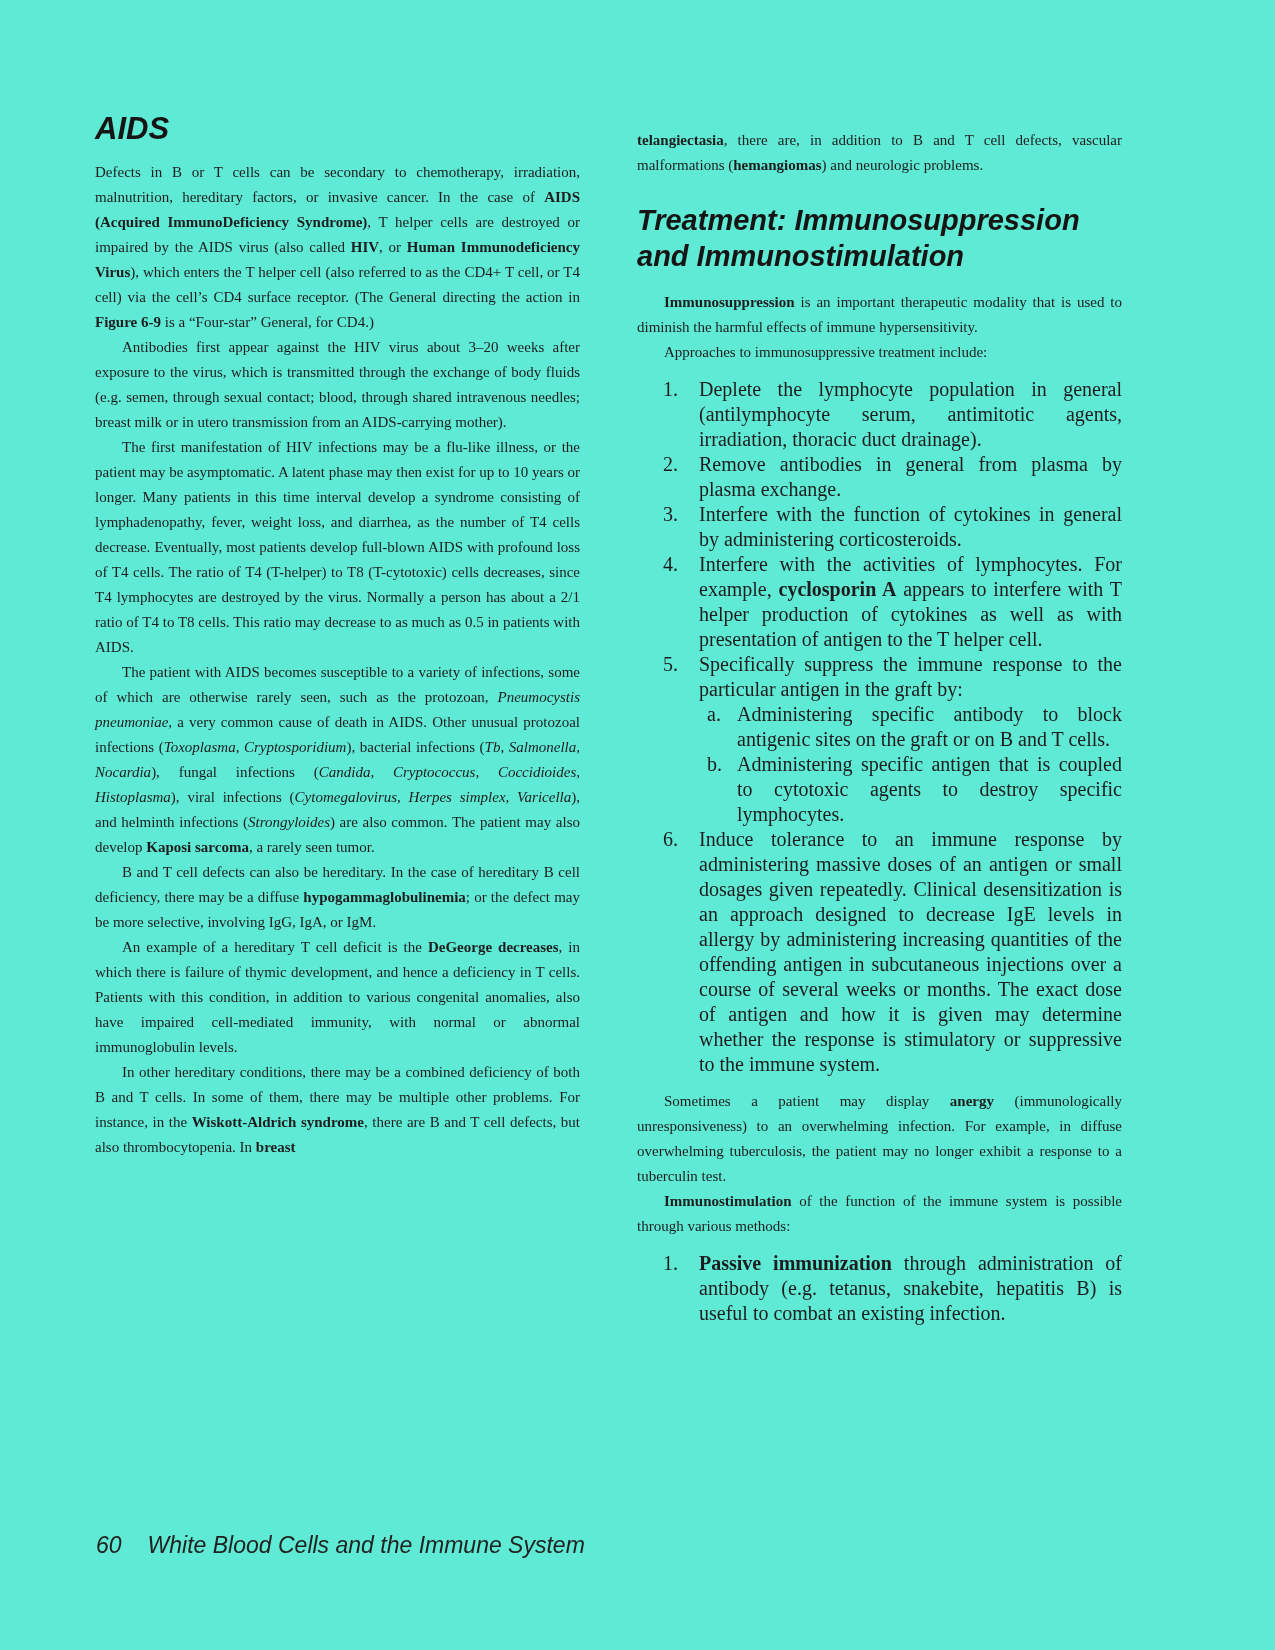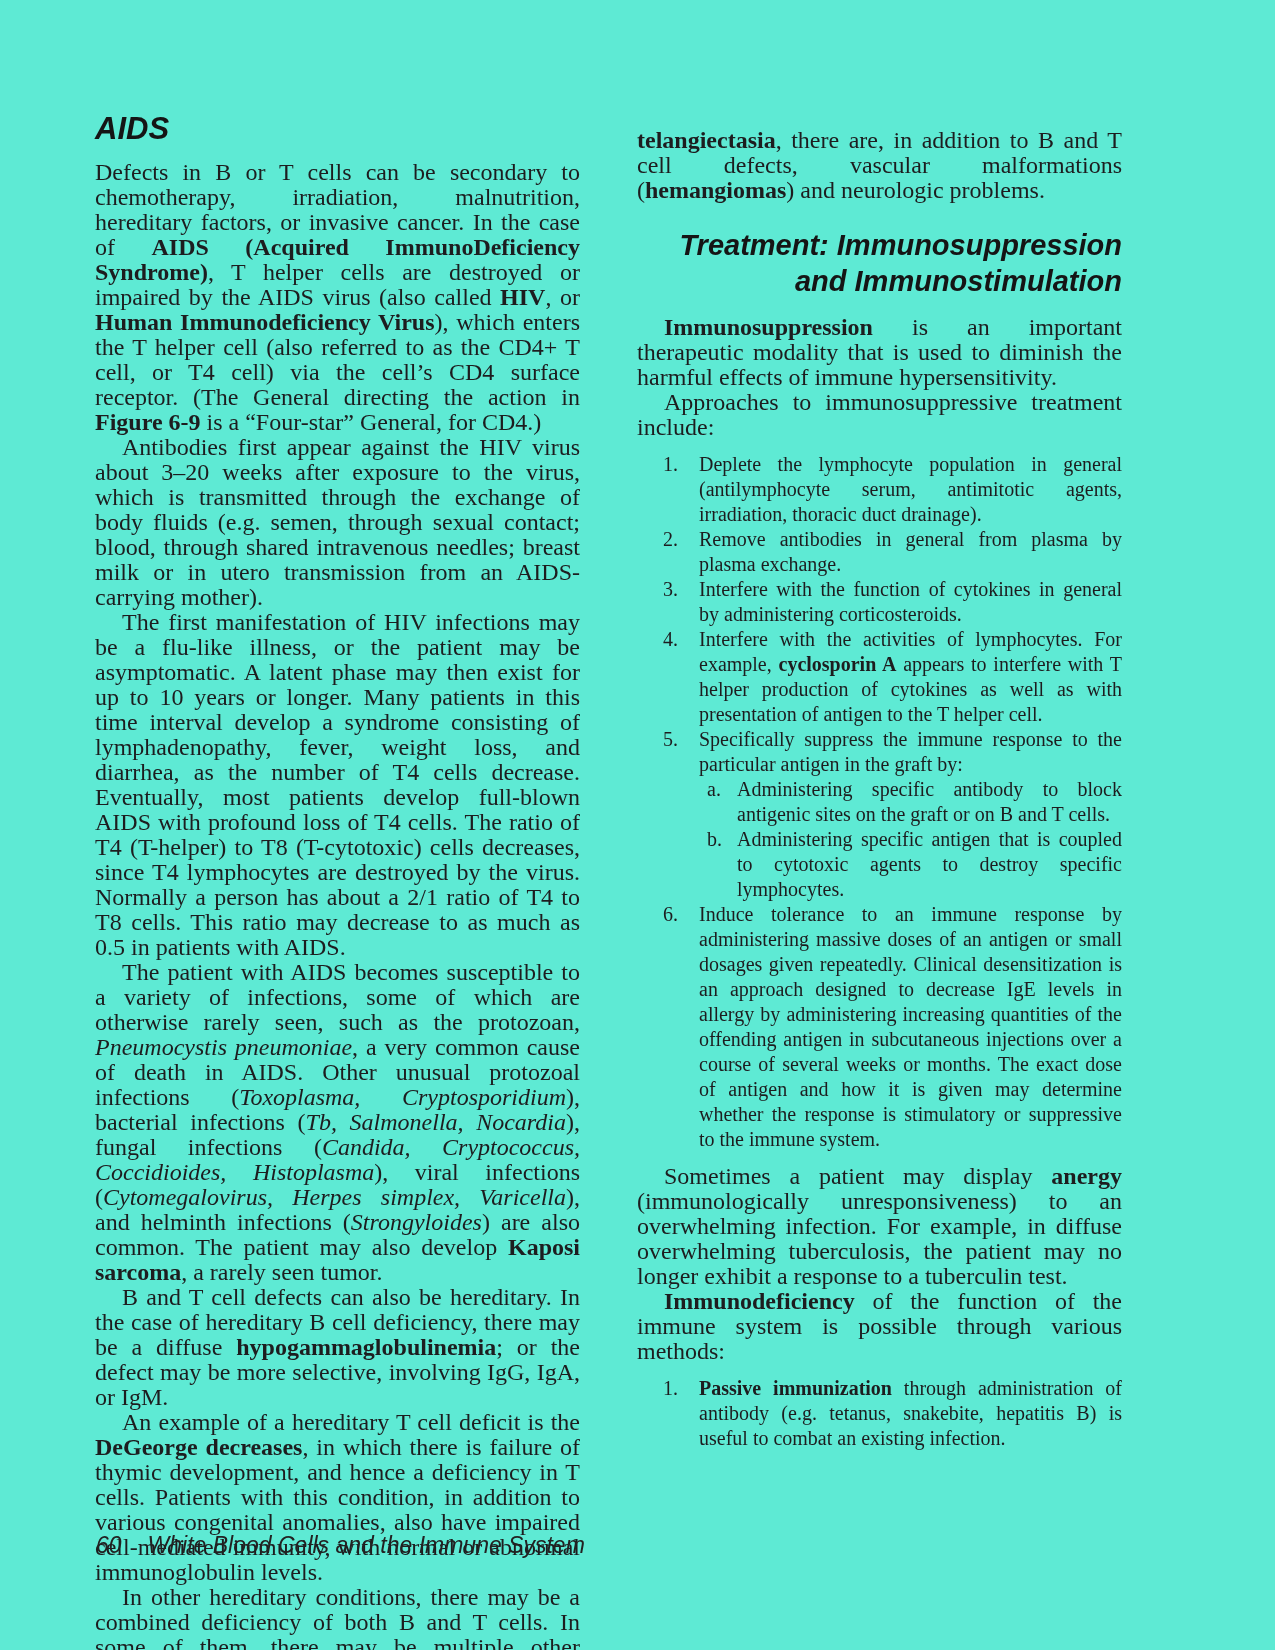--- a/index.html
+++ b/index.html
@@ -24,25 +24,25 @@
   .col-right { padding-top: 16px; }
 
   .sec-h {
     font-family: "Liberation Sans", sans-serif;
     font-style: italic;
     font-weight: bold;
     color: #151515;
     margin: 0 0 12px 0;
   }
   .col-left .sec-h { font-size: 31px; line-height: 34px; margin-bottom: 14px; }
-  .col-right .sec-h { font-size: 29px; line-height: 36px; margin: 24px 0 16px 0; text-align: right; }
+  .col-right .sec-h { font-size: 29px; line-height: 36px; margin: 24px 0 16px 0; }
 
   .para {
     margin: 0;
-    font-size: 24px;
+    font-size: 15px;
     line-height: 25px;
     text-align: justify;
   }
   .para.ind { text-indent: 27px; }
 
   .olist {
     margin: 12px 0;
     padding-left: 62px;
     font-size: 20px;
     line-height: 25px;
@@ -97,21 +97,21 @@
           <div class="li"><span class="marker">1.</span><span>Deplete the lymphocyte population in general (antilymphocyte serum, antimitotic agents, irradiation, thoracic duct drainage).</span></div>
           <div class="li"><span class="marker">2.</span><span>Remove antibodies in general from plasma by plasma exchange.</span></div>
           <div class="li"><span class="marker">3.</span><span>Interfere with the function of cytokines in general by administering corticosteroids.</span></div>
           <div class="li"><span class="marker">4.</span><span>Interfere with the activities of lymphocytes. For example, </span><strong>cyclosporin A</strong><span> appears to interfere with T helper production of cytokines as well as with presentation of antigen to the T helper cell.</span></div>
           <div class="li"><span class="marker">5.</span><span>Specifically suppress the immune response to the particular antigen in the graft by:</span></div>
           <div class="li sub"><span class="marker">a.</span><span>Administering specific antibody to block antigenic sites on the graft or on B and T cells.</span></div>
           <div class="li sub"><span class="marker">b.</span><span>Administering specific antigen that is coupled to cytotoxic agents to destroy specific lymphocytes.</span></div>
           <div class="li"><span class="marker">6.</span><span>Induce tolerance to an immune response by administering massive doses of an antigen or small dosages given repeatedly. Clinical desensitization is an approach designed to decrease IgE levels in allergy by administering increasing quantities of the offending antigen in subcutaneous injections over a course of several weeks or months. The exact dose of antigen and how it is given may determine whether the response is stimulatory or suppressive to the immune system.</span></div>
         </div>
         <p class="para ind"><span>Sometimes a patient may display </span><strong>anergy</strong><span> (immunologically unresponsiveness) to an overwhelming infection. For example, in diffuse overwhelming tuberculosis, the patient may no longer exhibit a response to a tuberculin test.</span></p>
-        <p class="para ind"><strong>Immunodeficiency</strong><span> of the function of the immune system is possible through various methods:</span></p>
+        <p class="para ind"><strong>Immunostimulation</strong><span> of the function of the immune system is possible through various methods:</span></p>
         <div class="olist">
           <div class="li"><span class="marker">1.</span><strong>Passive immunization</strong><span> through administration of antibody (e.g. tetanus, snakebite, hepatitis B) is useful to combat an existing infection.</span></div>
         </div>
       </div>
   </div>
   <div class="footer">
     <span class="pg-num">60</span>
     <span class="run-title">White Blood Cells and the Immune System</span>
   </div>
 </div>

